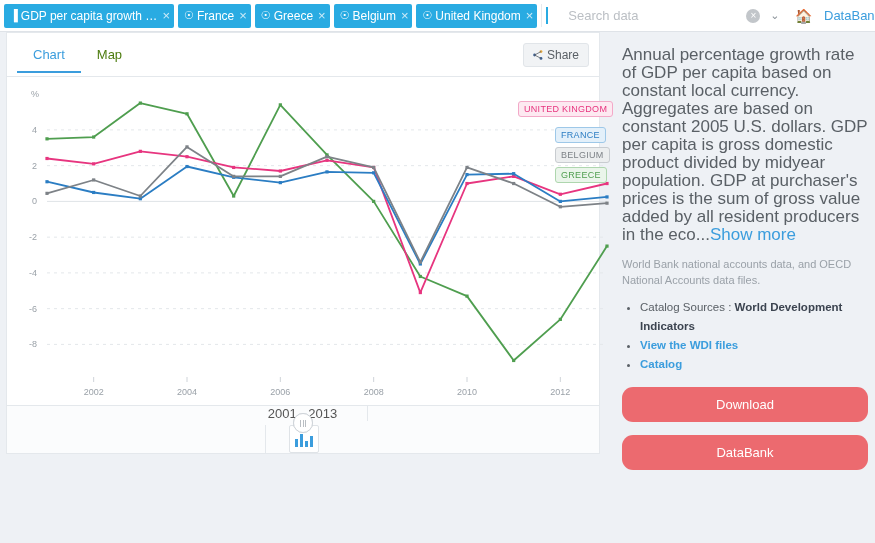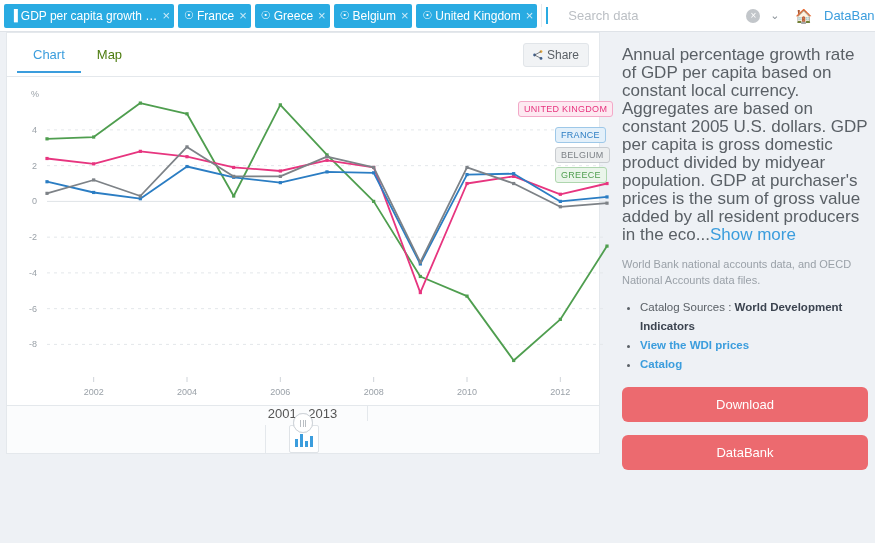--- a/index.html
+++ b/index.html
@@ -148,21 +148,21 @@
   .desc { font-size:17px; line-height:18px; color:#5a6066; }
   .desc a { color:#3b9ddd; text-decoration:none; }
   .srcnote { font-size:11px; line-height:16px; color:#9aa1a8; margin-top:12px; }
   ul.links { margin:10px 0 0 0; padding-left:18px; }
   ul.links li { font-size:11.5px; line-height:19px; color:#5a6066; }
   ul.links li a { color:#3b9ddd; text-decoration:none; font-weight:bold; }
   ul.links li b { color:#3c4450; }
   .btn-red {
     display:block; width:246px; background:#ec6a6f; color:#fff;
     text-align:center; padding:10px 0; margin-top:13px;
-    border:0; border-radius:6px; font-size:13px; cursor:pointer;
+    border:0; border-radius:11px; font-size:13px; cursor:pointer;
     font-family:"Liberation Sans", sans-serif;
   }
   .lbl-box {
     position:absolute; font-size:9px; letter-spacing:.3px;
     padding:2px 5px; border-radius:3px; border:1px solid;
     background:#fff; white-space:nowrap;
   }
 </style>
 </head>
 <body>
@@ -359,20 +359,20 @@
 
   <div class="right">
     <div class="desc">
       <span>Annual percentage growth rate of GDP per capita based on constant local currency. Aggregates are based on constant 2005 U.S. dollars. GDP per capita is gross domestic product divided by midyear population. GDP at purchaser's prices is the sum of gross value added by all resident producers in the eco...</span><a href="#">Show more</a>
     </div>
 
     <div class="srcnote">World Bank national accounts data, and OECD National Accounts data files.</div>
 
     <ul class="links" id="link-list">
         <li><span>Catalog Sources : </span><b>World Development Indicators</b></li>
-        <li><a href="#">View the WDI prices</a></li>
+        <li><a href="#">View the WDI files</a></li>
         <li><a href="#">Catalog</a></li>
       </ul>
 
     <button class="btn-red">Download</button>
     <button class="btn-red">DataBank</button>
   </div>
 </div>
 
 </body></html>

